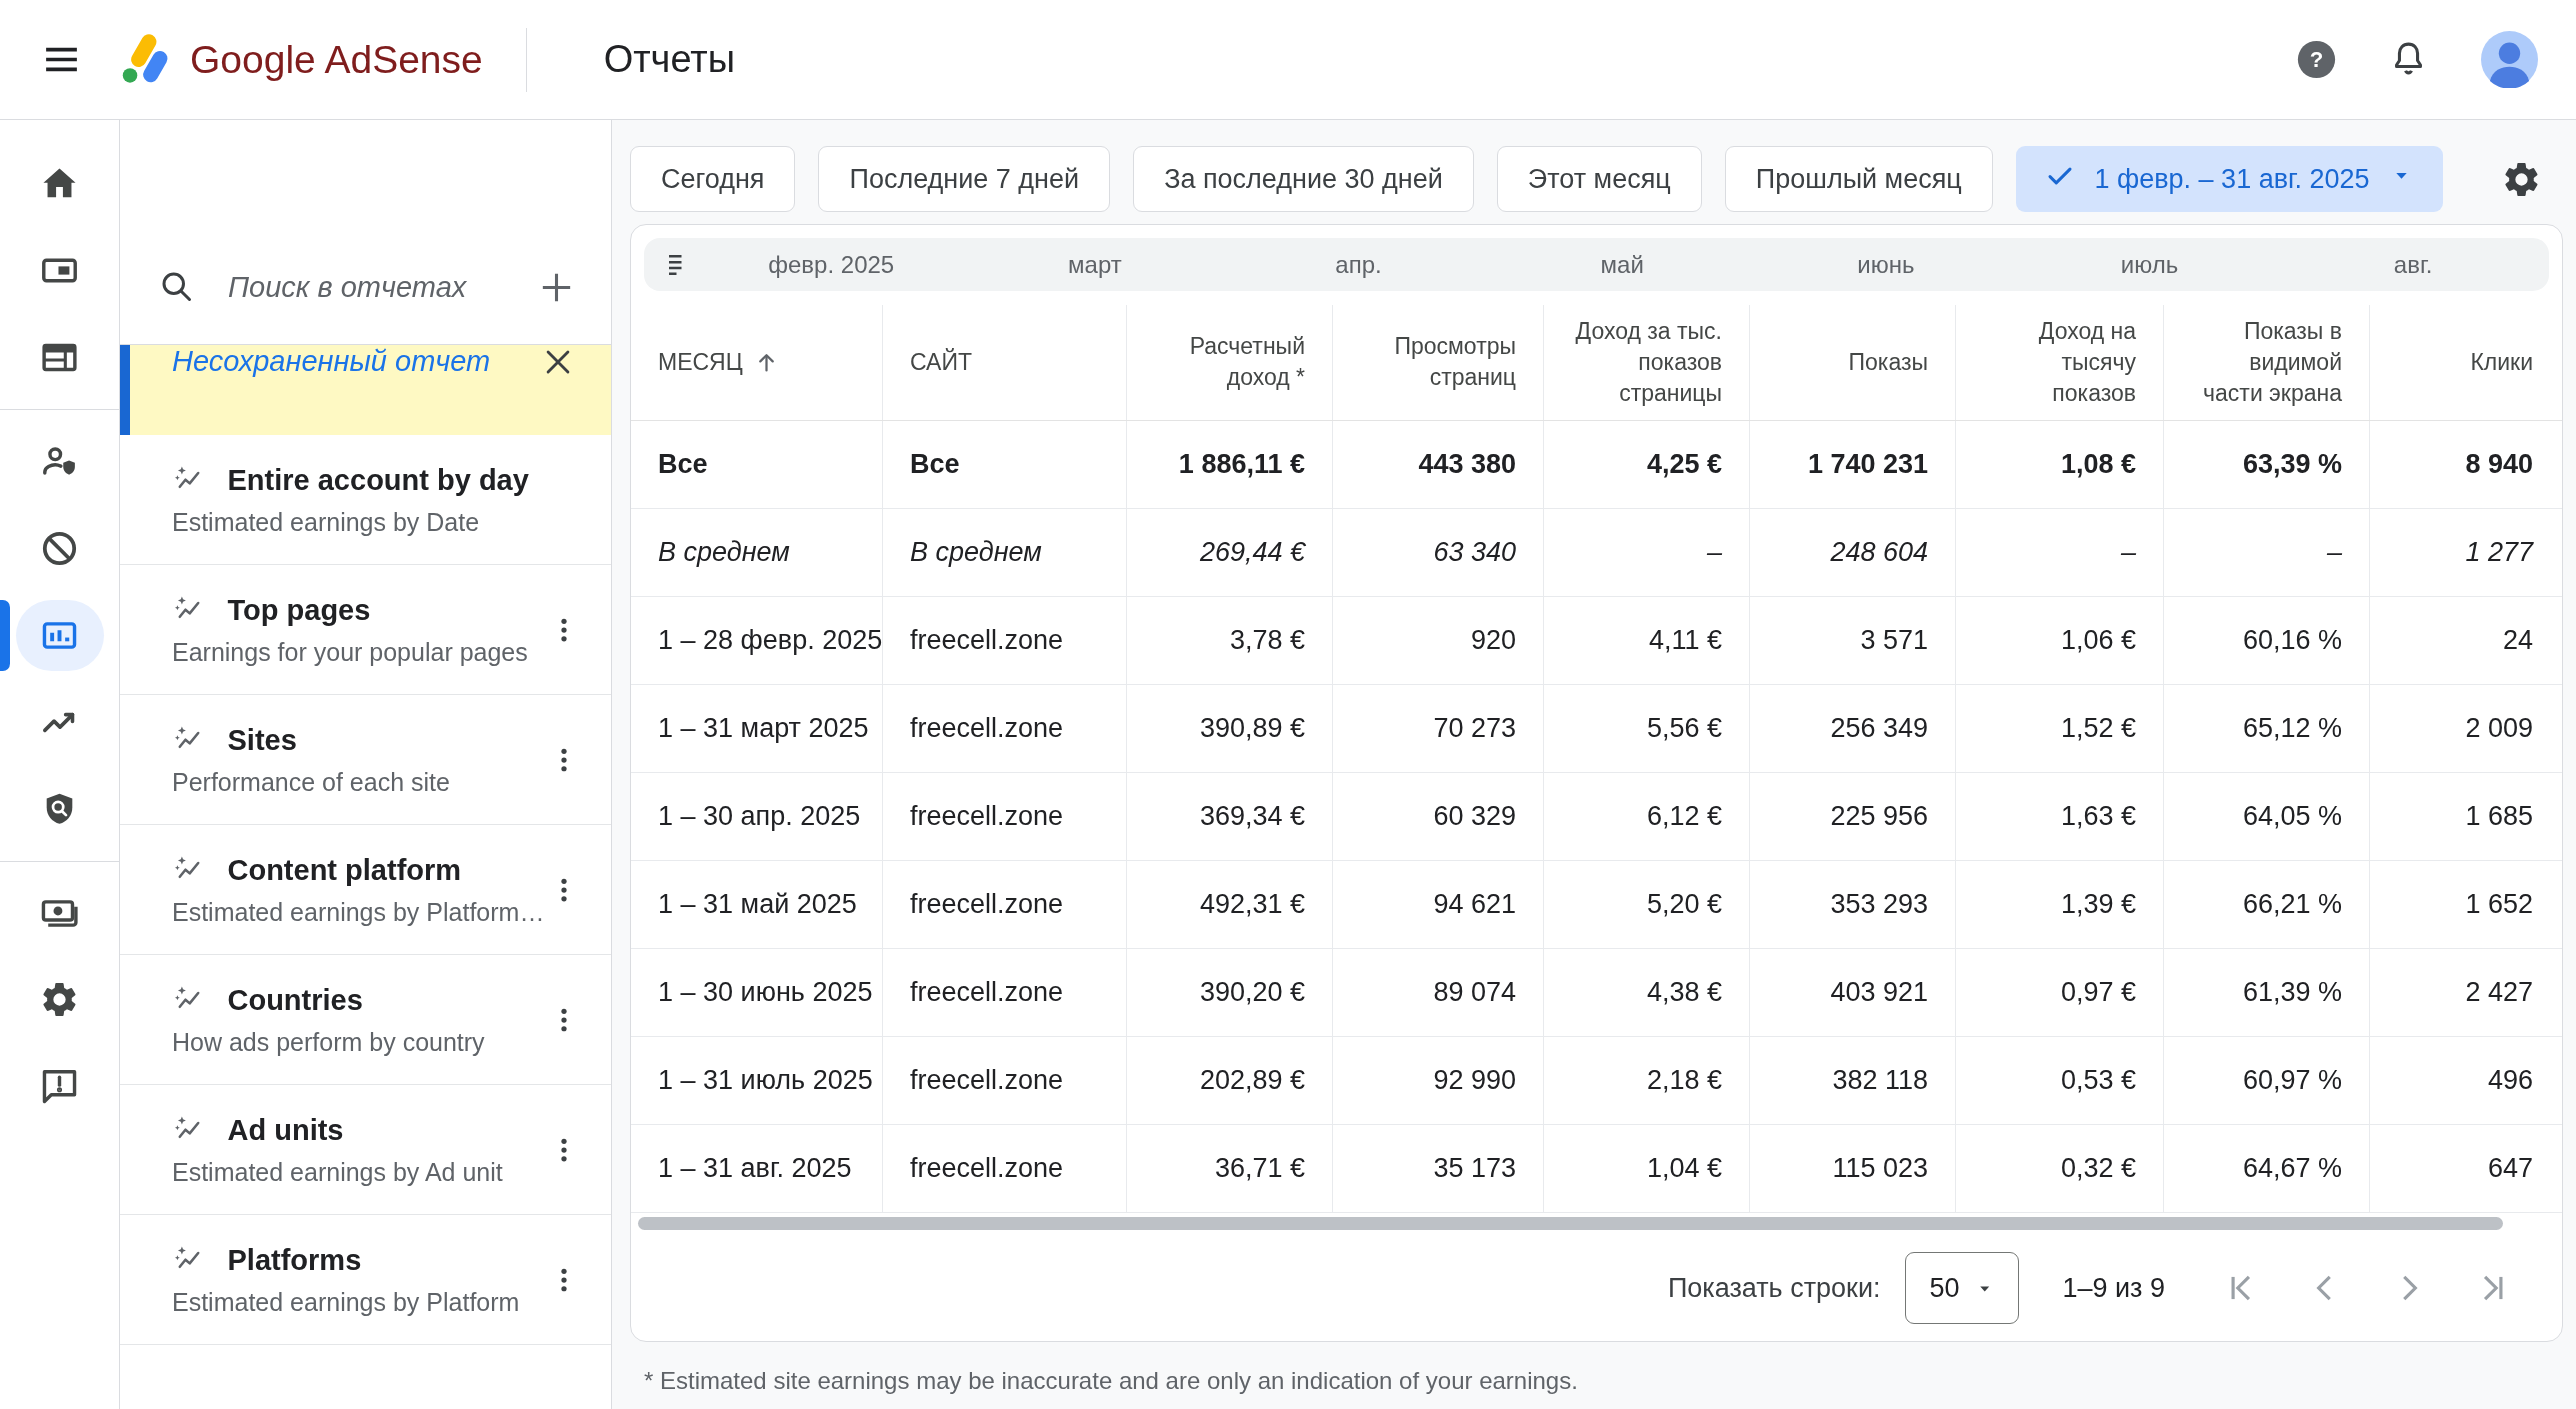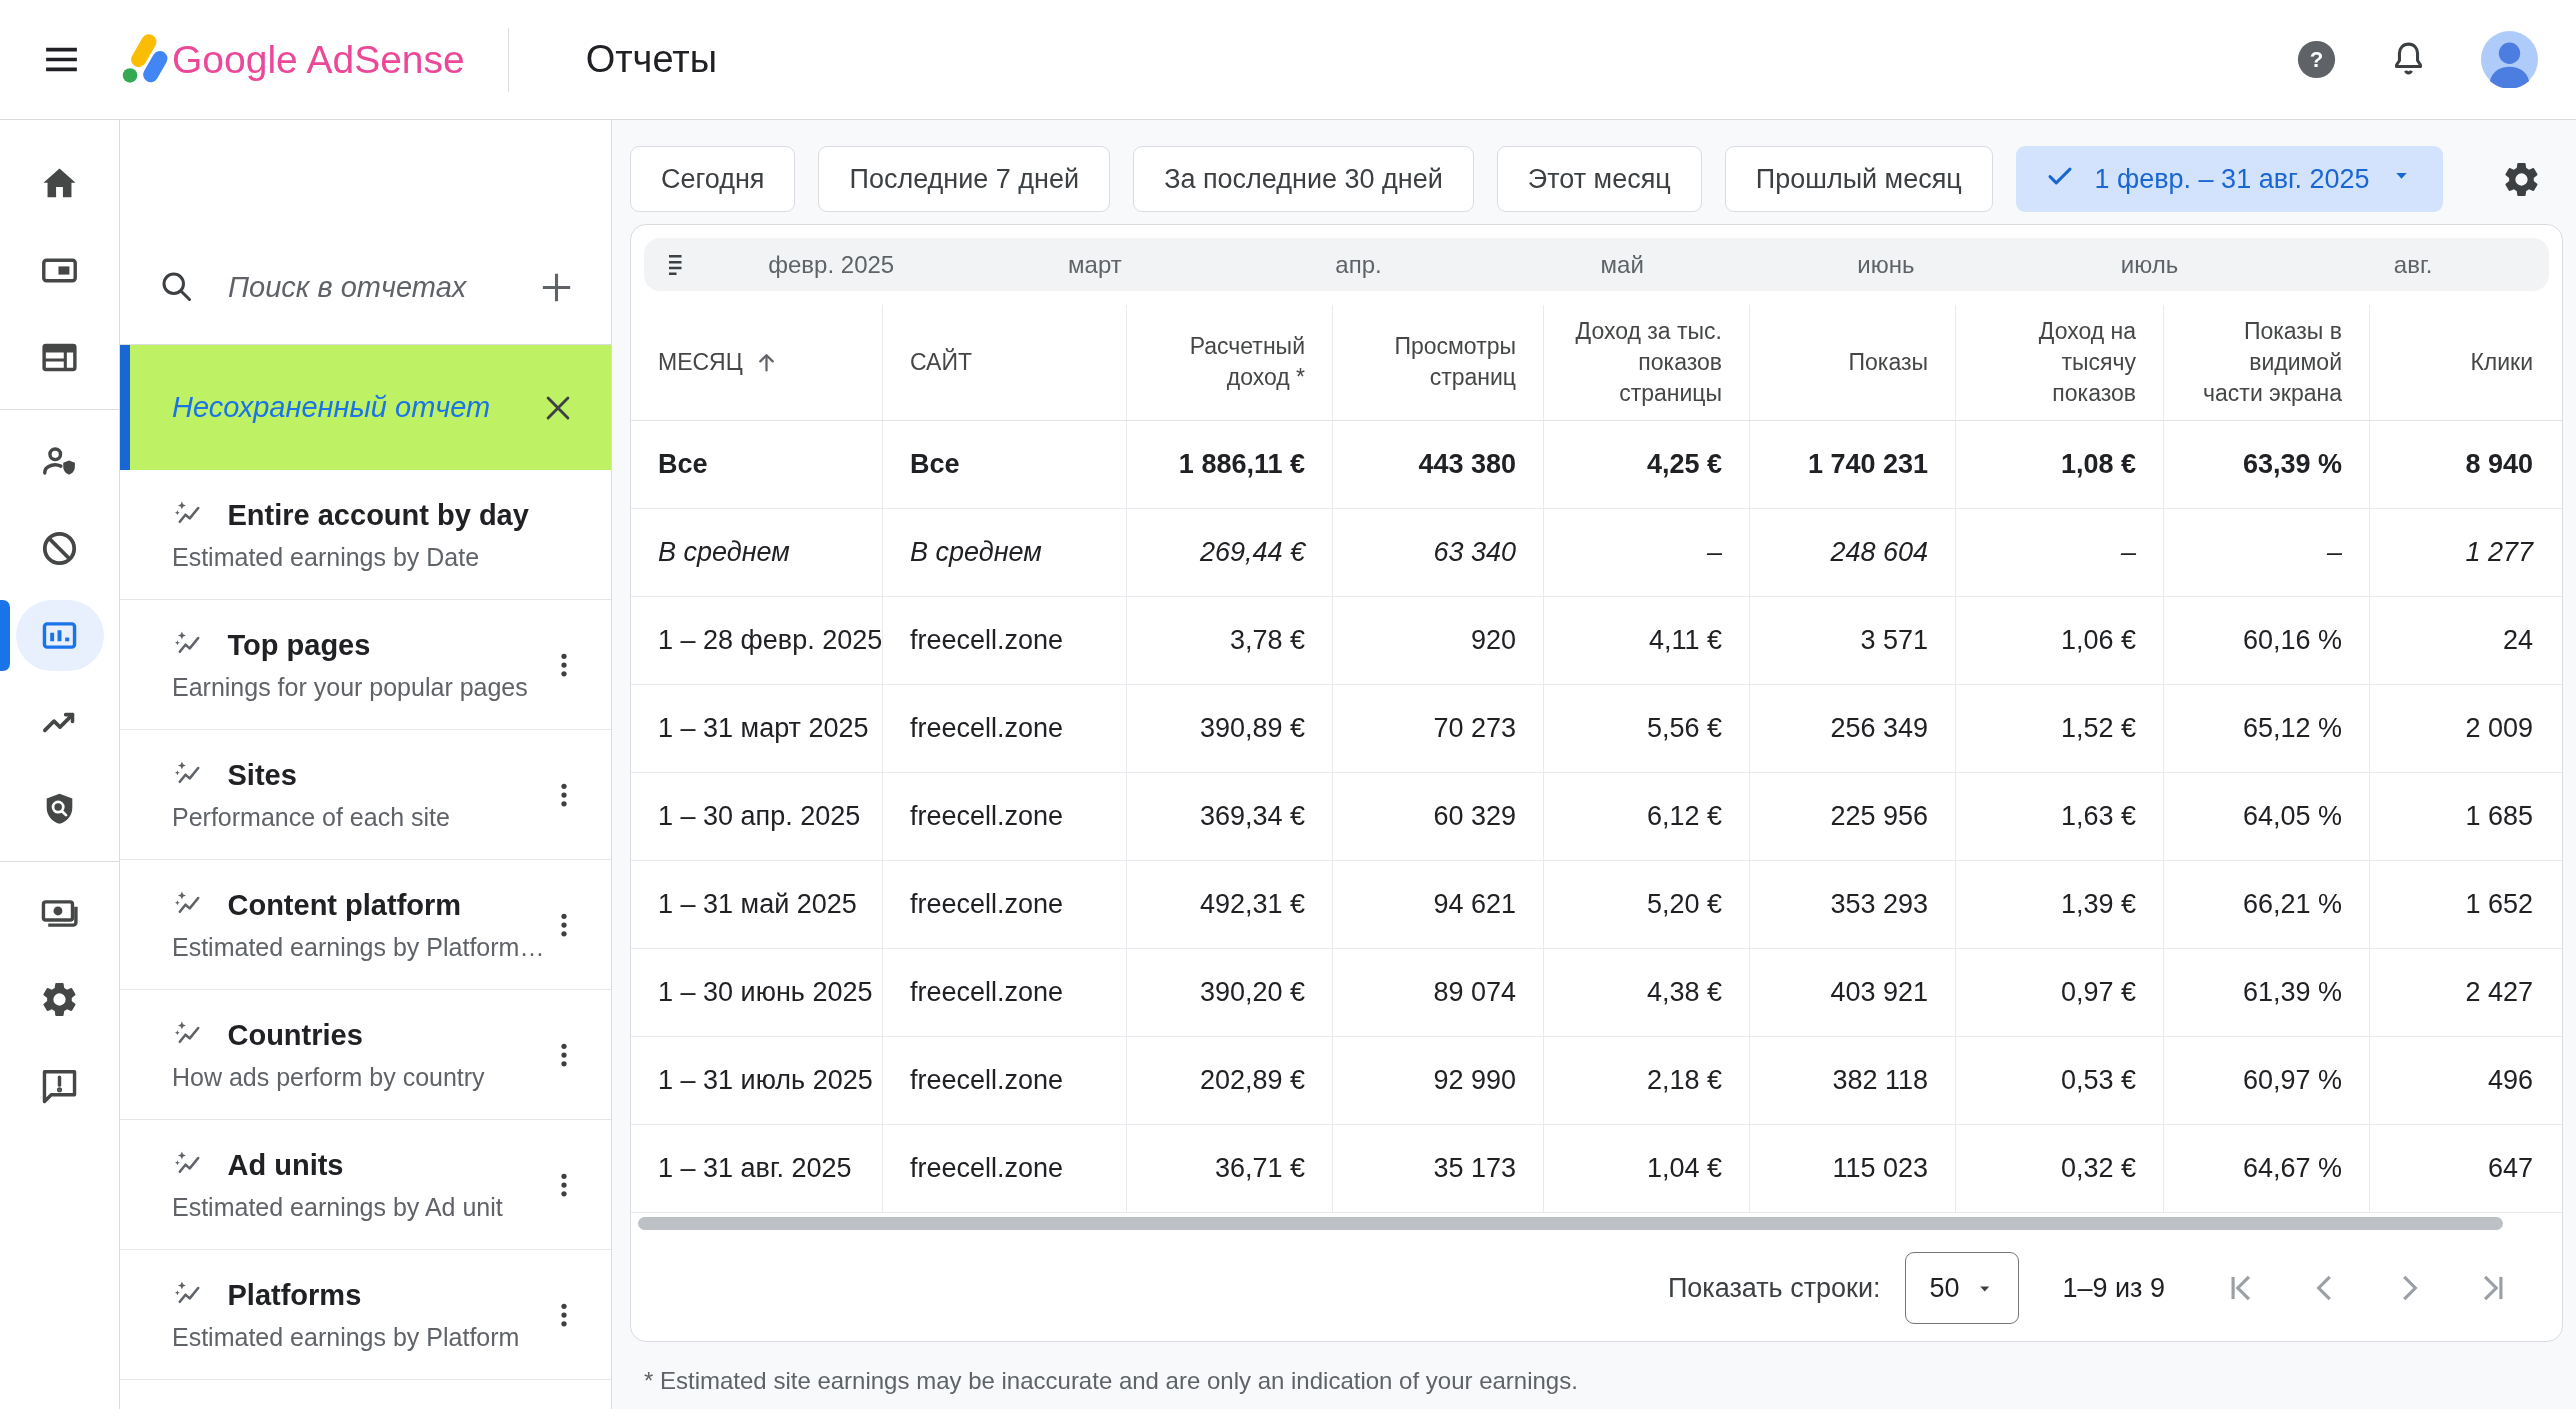--- a/index.html
+++ b/index.html
@@ -4,21 +4,21 @@
 <style>
   * { margin:0; padding:0; box-sizing:border-box; }
   html,body { width:2576px; height:1410px; overflow:hidden; background:#fff;
     font-family:"Liberation Sans", sans-serif; color:#202124; }
 
   
   .topbar { height:120px; display:flex; align-items:center; padding:0 38px 0 41px;
     border-bottom:0.9px solid #dadce0; background:#fff; }
   .hamburger { margin-right:38px; display:flex; border:none; background:none; cursor:pointer; }
   .brand-row { display:flex; align-items:center; }
-  .brand-text { font-size:39px; color:#ec4899; }
+  .brand-text { font-size:39px; color:#7f1d1d; margin-left:18px; }
   .tb-divider { width:0.9px; height:64px; background:#dadce0; margin-left:43px; }
   .page-title { font-size:38px; color:#202124; margin-left:77px; }
   .tb-spacer { flex:1; }
   .tb-icon { margin-left:52px; display:flex; align-items:center; border:none; background:none; cursor:pointer; }
 
   
   .shell { display:flex; height:1290px; }
 
   
   .rail { width:120px; border-right:0.9px solid #dadce0; padding-top:19.7px;
@@ -31,21 +31,21 @@
     border-radius:36px; background:#e8f0fe; }
   .rail-item.selected .indicator { position:absolute; left:0; top:8px; width:10.7px; height:71px;
     background:#1a73e8; border-radius:0 7.2px 7.2px 0; }
 
   
   .sidebar { width:492px; border-right:0.9px solid #dadce0; display:flex; flex-direction:column; background:#fff; }
   .search-row { height:225px; border-bottom:0.9px solid #dadce0; display:flex; align-items:flex-end;
     padding:0 34px 36px 38px; }
   .search-inner { display:flex; align-items:center; width:100%;font-style:italic; }
   .search-placeholder { font-size:29px; color:#5f6368; margin-left:34px; flex:1; }
-  .unsaved { height:125px; background:#bef264; position:relative; display:flex; align-items:center;
+  .unsaved { height:90px; background:#fef9c3; position:relative; display:flex; align-items:flex-start;
     padding:0 36px 0 52px; }
   .unsaved-bar { position:absolute; left:0; top:0; width:9.8px; height:100%; background:#1967d2; }
   .unsaved-label { font-style:italic; color:#1a73e8; font-size:29px; font-weight:500; flex:1; }
   .icon-btn { border:none; background:none; display:flex; cursor:pointer; }
   .report-list { flex:1; overflow:hidden; }
   .report-item { height:130px; border-bottom:0.9px solid #e4e6e8; padding:0 32px 0 52px;
     display:flex; align-items:center; cursor:pointer; background:#fff; }
   .report-text { flex:1; }
   .report-title-row { display:flex; align-items:center; gap:21.5px; }
   .report-title { font-size:29px; font-weight:700; color:#202124; }

